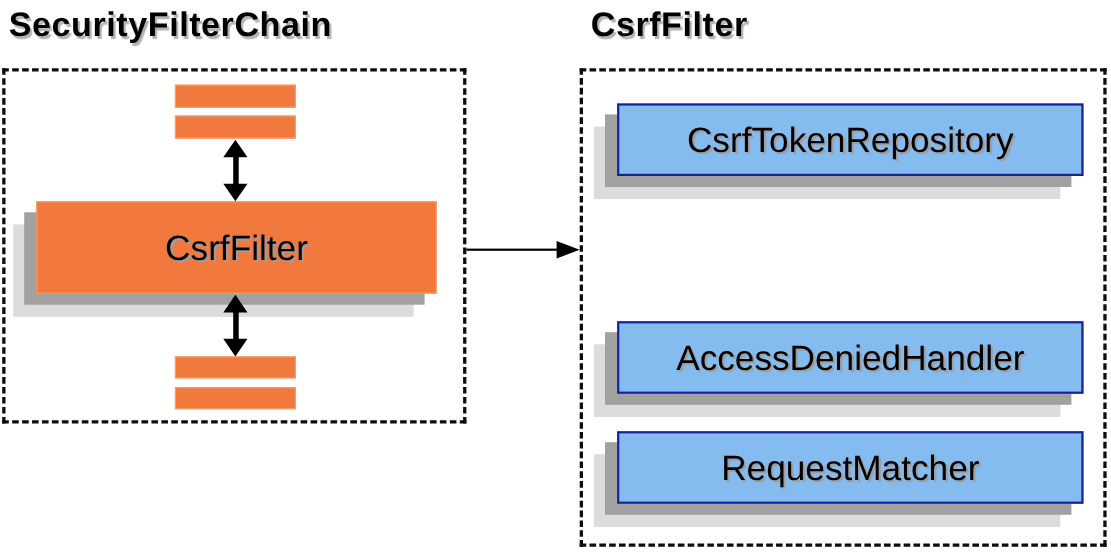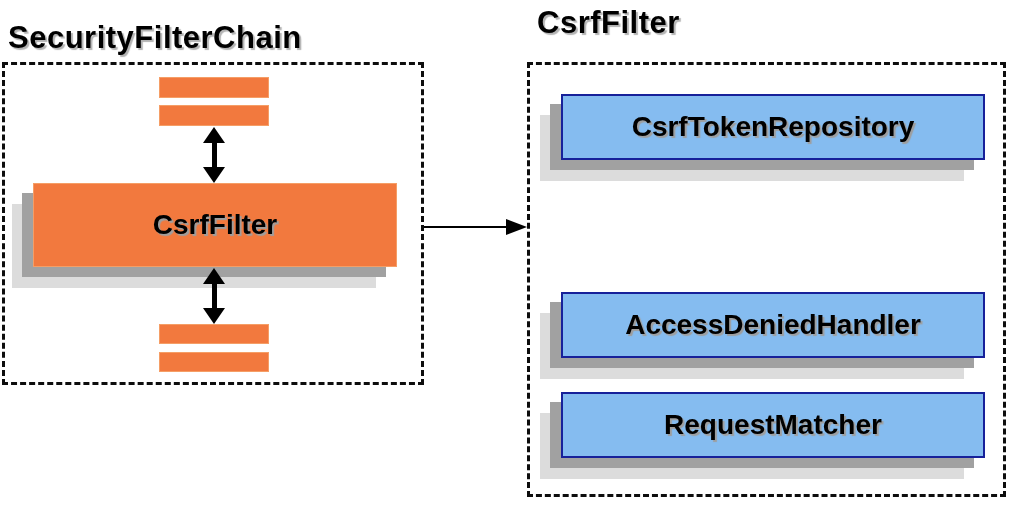--- a/index.html
+++ b/index.html
@@ -20,21 +20,21 @@
 
   .diagram-title{
     position:absolute;
     font-size:31px;
     font-weight:bold;
     color:var(--ink);
     letter-spacing:0.5px;
     text-shadow:2px 2px 1px #b3b3b3;
     white-space:nowrap;
   }
-  .title-left{left:8px;top:20px;}
+  .title-left{left:8px;top:5px;}
   .title-right{left:537px;top:5px;}
 
   .panel{
     position:absolute;
     border:3px dashed var(--dashed-border);
     background:transparent;
   }
   .left-panel{left:2px;top:62px;width:422px;height:323px;}
   .right-panel{left:527px;top:62px;width:479px;height:435px;}
 
@@ -56,22 +56,22 @@
   .csrf-filter-box{
     position:absolute;
     left:28px;top:118px;
     width:364px;height:84px;
     background:var(--orange);
     border:1px solid var(--orange-border);
     box-shadow:-11px 10px 0 var(--shadow-dark), -21px 21px 0 var(--shadow-light);
     display:flex;align-items:center;justify-content:center;
   }
   .box-label{
-    font-size:28px;
-    font-weight:bold;
+    font-size:32px;
+    font-weight:normal;
     color:var(--ink);
     text-shadow:2px 2px 1px #9e9e9e;
     white-space:nowrap;
   }
 
   
   .varrow{position:absolute;left:197px;width:24px;}
   .varrow1{top:62px;height:56px;}
   .varrow2{top:203px;height:56px;}
   .varrow .stem{

